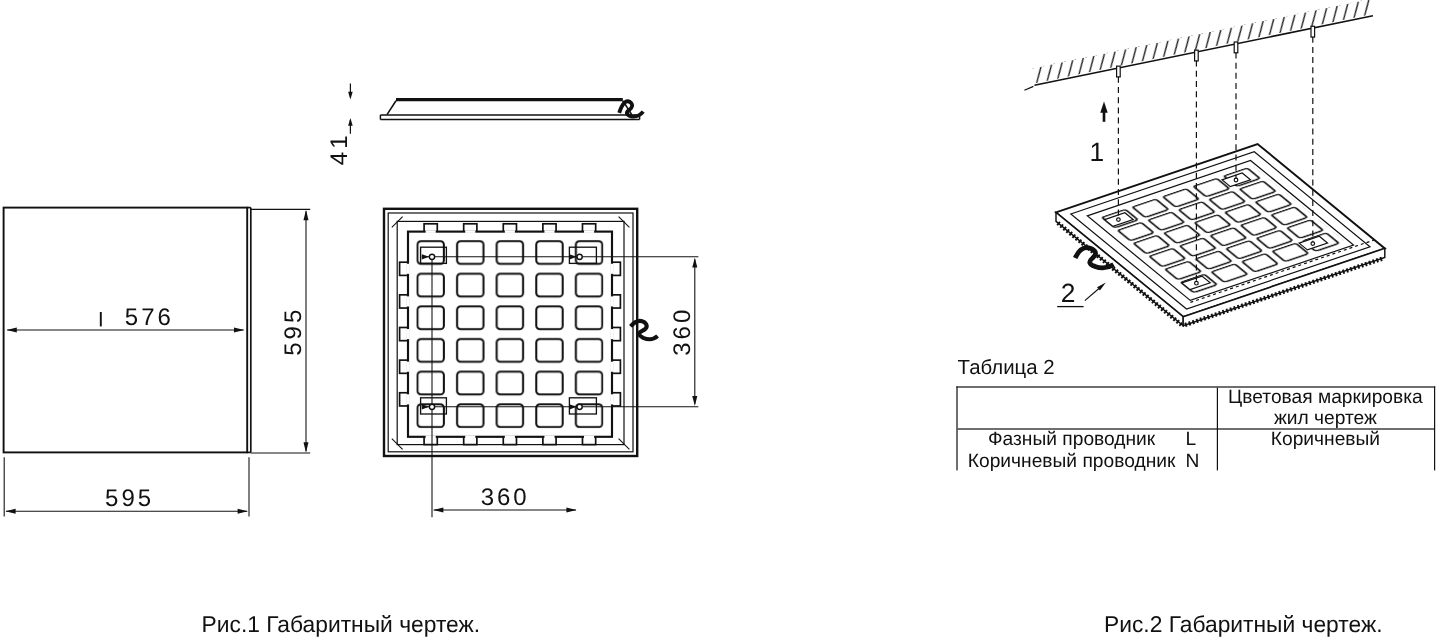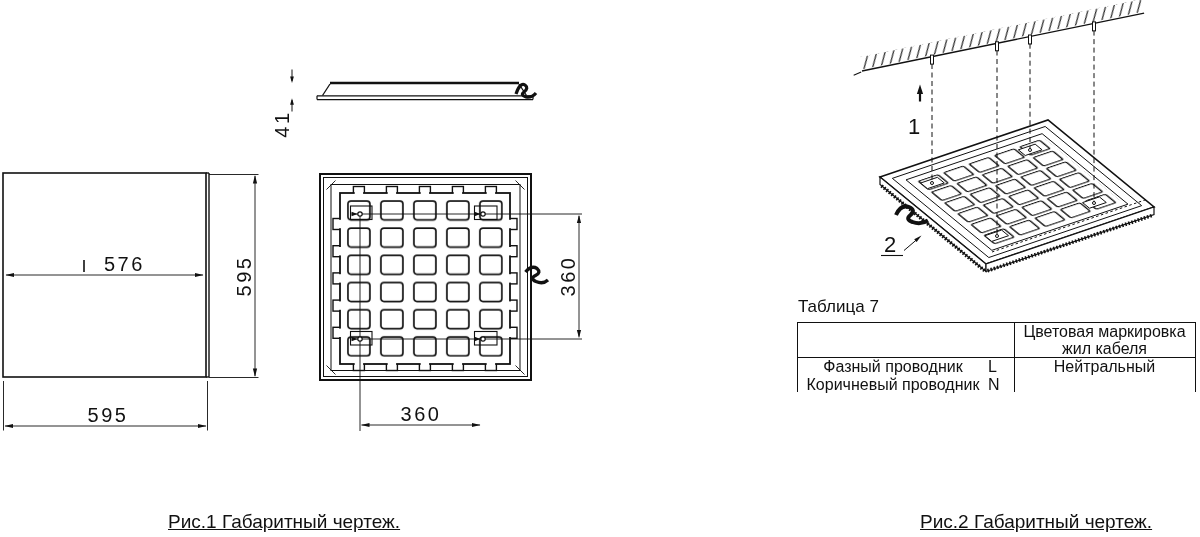--- a/index.html
+++ b/index.html
@@ -2,21 +2,21 @@
 <html><head>
 <meta charset="utf-8">
 <style>
   html,body{margin:0;padding:0;background:#fff;}
   .canvas{position:relative;width:1200px;height:537px;background:#fff;overflow:hidden;
           font-family:"Liberation Sans",sans-serif;color:#111;}
   svg{position:absolute;left:0;top:0;}
   svg text{font-family:"Liberation Sans",sans-serif;fill:#111;stroke:none;}
   .dim{font-size:20px;letter-spacing:2.5px;}
   .callout{font-size:22px;}
-  .cap{position:absolute;top:511px;font-size:19px;white-space:nowrap;text-decoration:underline;}
+  .cap{position:absolute;top:511px;font-size:19px;white-space:nowrap;}
   .cap1{left:168px;} .cap2{left:920px;}
   .tbl-title{position:absolute;left:798px;top:297px;font-size:17px;}
   .tbl{position:absolute;left:797px;top:322px;width:399px;height:70px;
        border:1.6px solid #111;border-bottom:none;box-sizing:border-box;}
   .tbl .vdiv{position:absolute;left:215.5px;top:0;bottom:0;width:1.6px;background:#111;}
   .tbl-head{height:34px;border-bottom:1.6px solid #111;display:flex;}
   .th1{width:216px;}
   .th2{flex:1;text-align:center;font-size:16px;line-height:16.5px;padding-top:1px;}
   .tr{display:flex;height:17.5px;font-size:16px;line-height:17px;}
   .td1{width:216px;display:flex;justify-content:center;}
@@ -217,36 +217,36 @@
 
     <path d="M896,215 q5,-11 13,-8 q7,3 1.5,8 q-5.5,4.5 2,7 q8,3 15.5,-1.5" stroke-width="4"></path>
 
     <text class="callout" text-anchor="middle" x="890" y="252">2</text>
     <line x1="881" y1="255.5" x2="903" y2="255.5" stroke-width="1.1"></line>
     <line x1="904" y1="250.5" x2="917.5" y2="239" stroke-width="1"></line>
     <polygon points="921.5,235.5 916.6,242.1 914.2,239.3" fill="#111" stroke="none"></polygon>
   </g>
 </svg>
 
-<div class="tbl-title">Таблица 7</div>
+<div class="tbl-title">Таблица 2</div>
 <div class="tbl">
   <div class="vdiv"></div>
   <div class="tbl-head">
     <div class="th1"></div>
     <div class="th2">
       <div>Цветовая маркировка</div>
-      <div>жил кабеля</div>
+      <div>жил чертеж</div>
     </div>
   </div>
   <div class="tr">
     <div class="td1">
       <span class="nm">Фазный проводник</span>
       <span class="lt">L</span>
     </div>
-    <div class="td2">Нейтральный</div>
+    <div class="td2">Коричневый</div>
   </div>
   <div class="tr">
     <div class="td1">
       <span class="nm">Коричневый проводник</span>
       <span class="lt">N</span>
     </div>
   </div>
 </div>
 
 <div class="cap cap1">Рис.1 Габаритный чертеж.</div>

